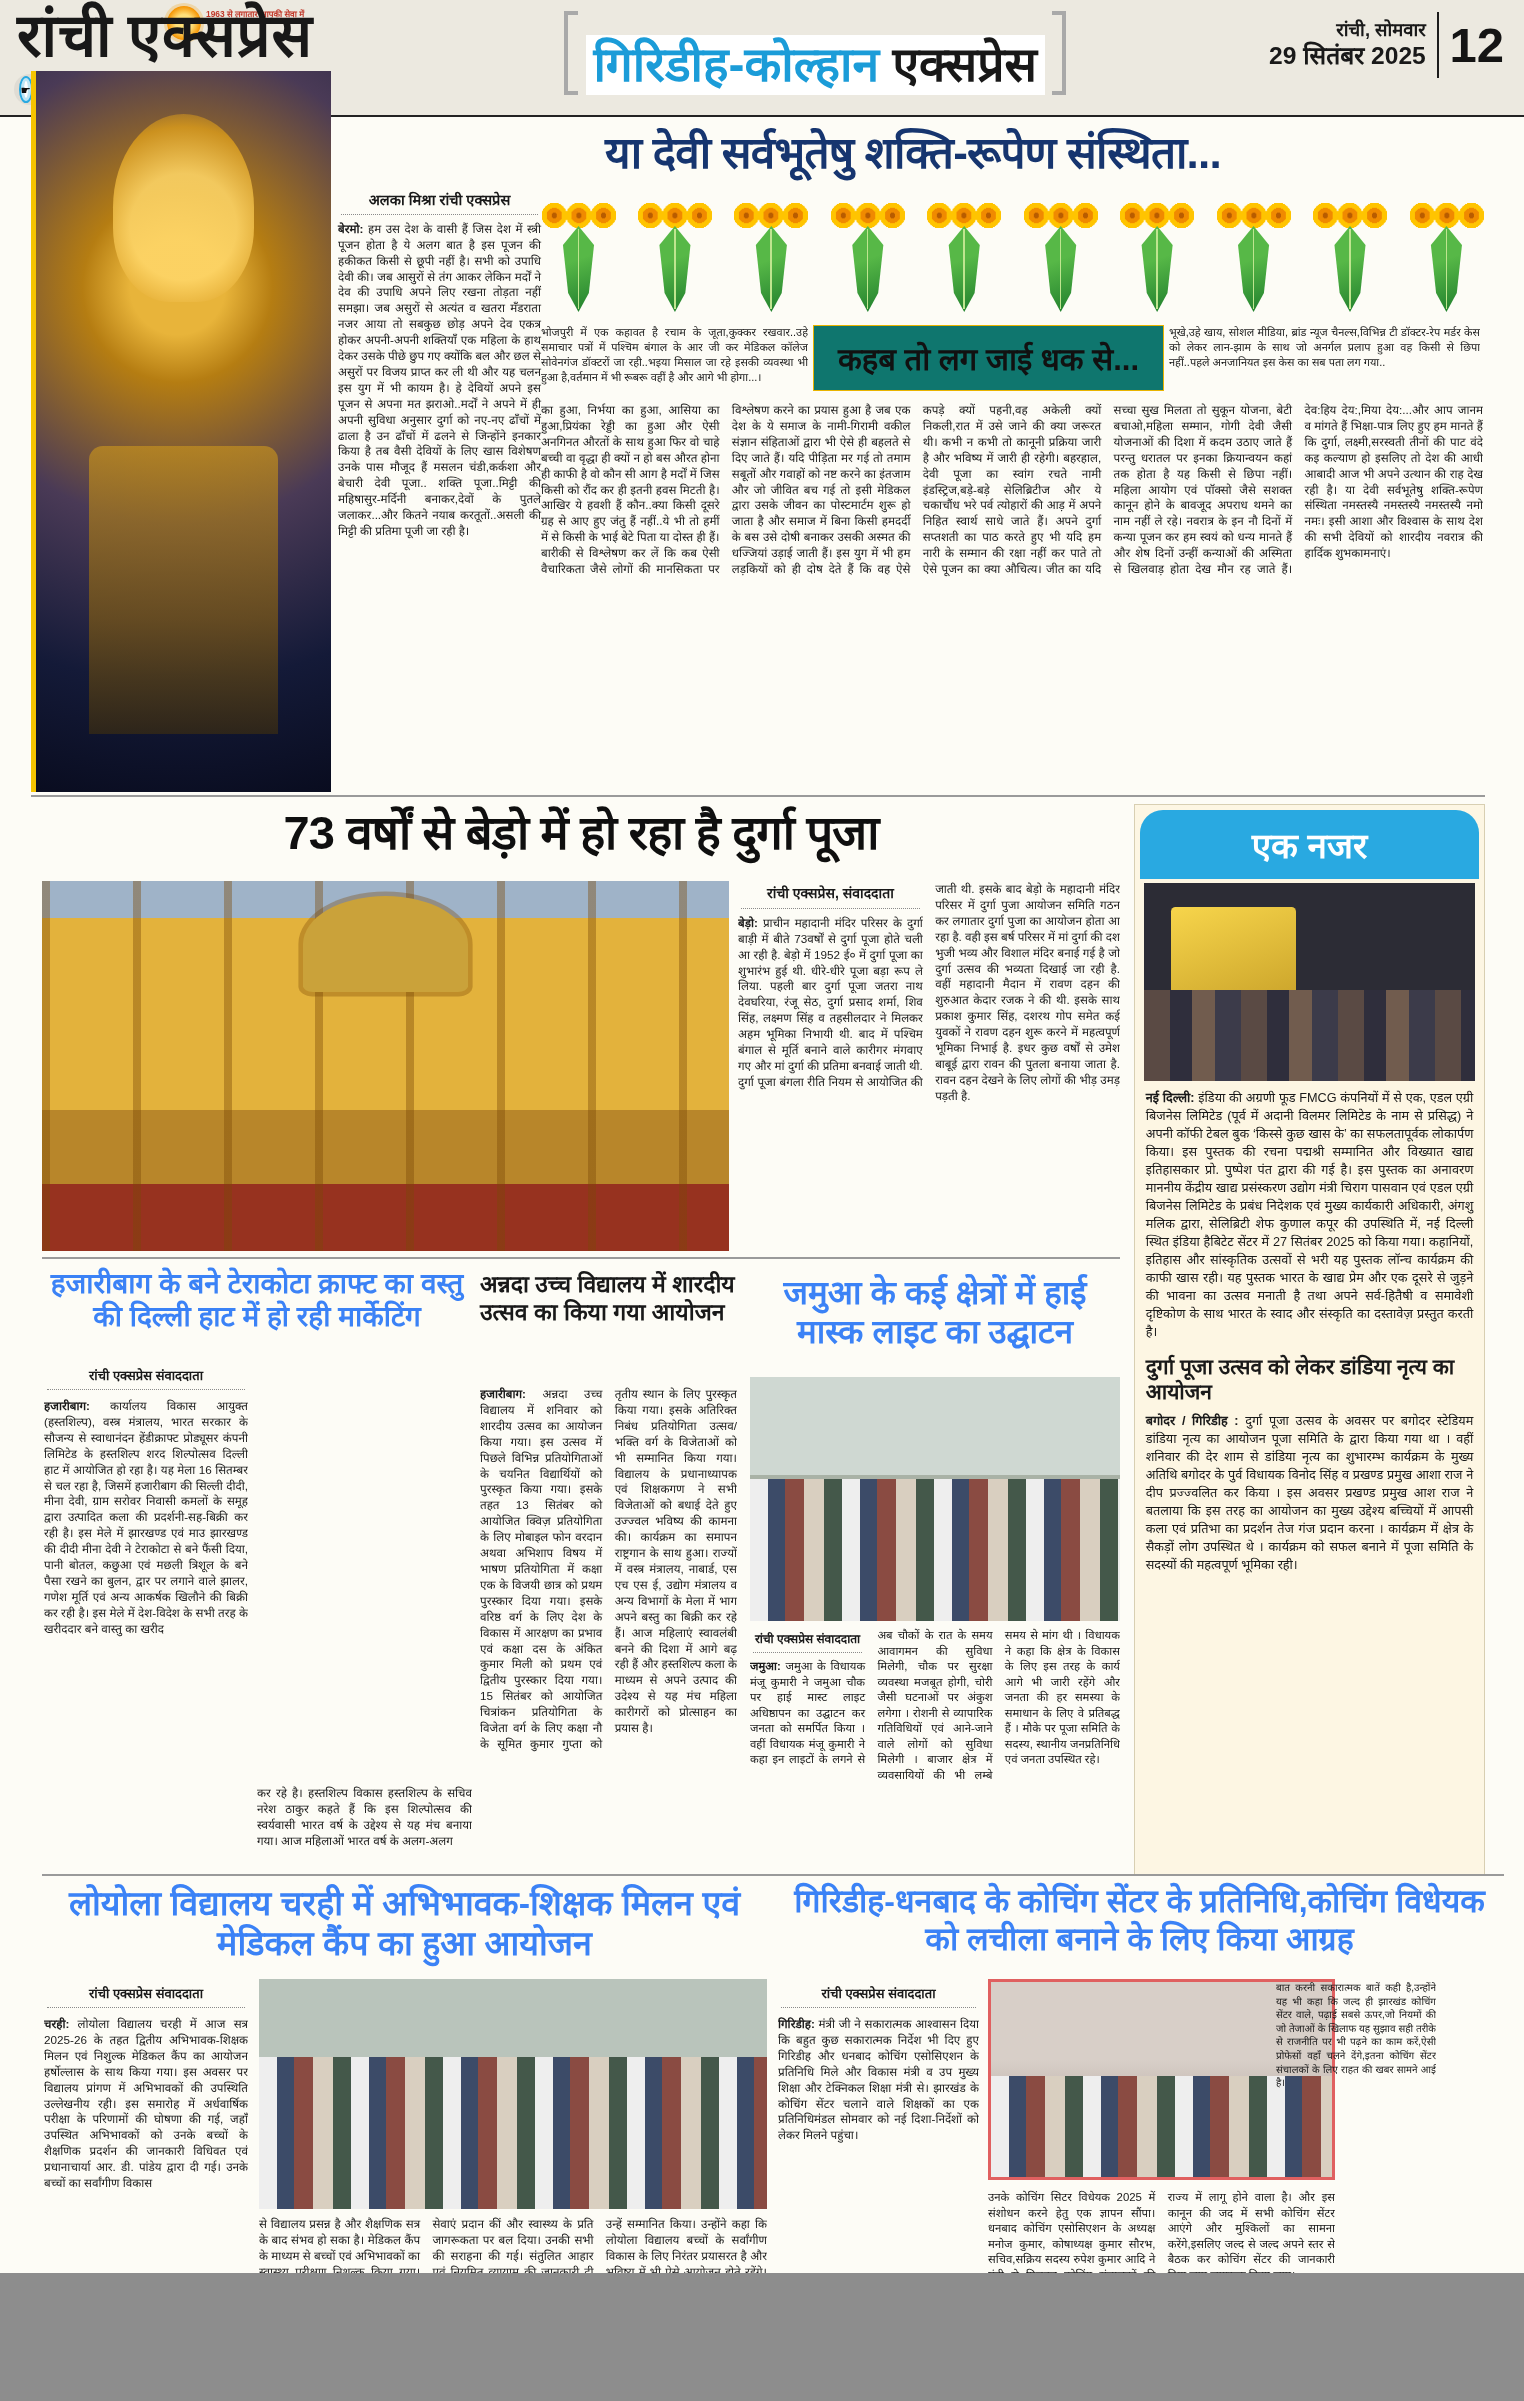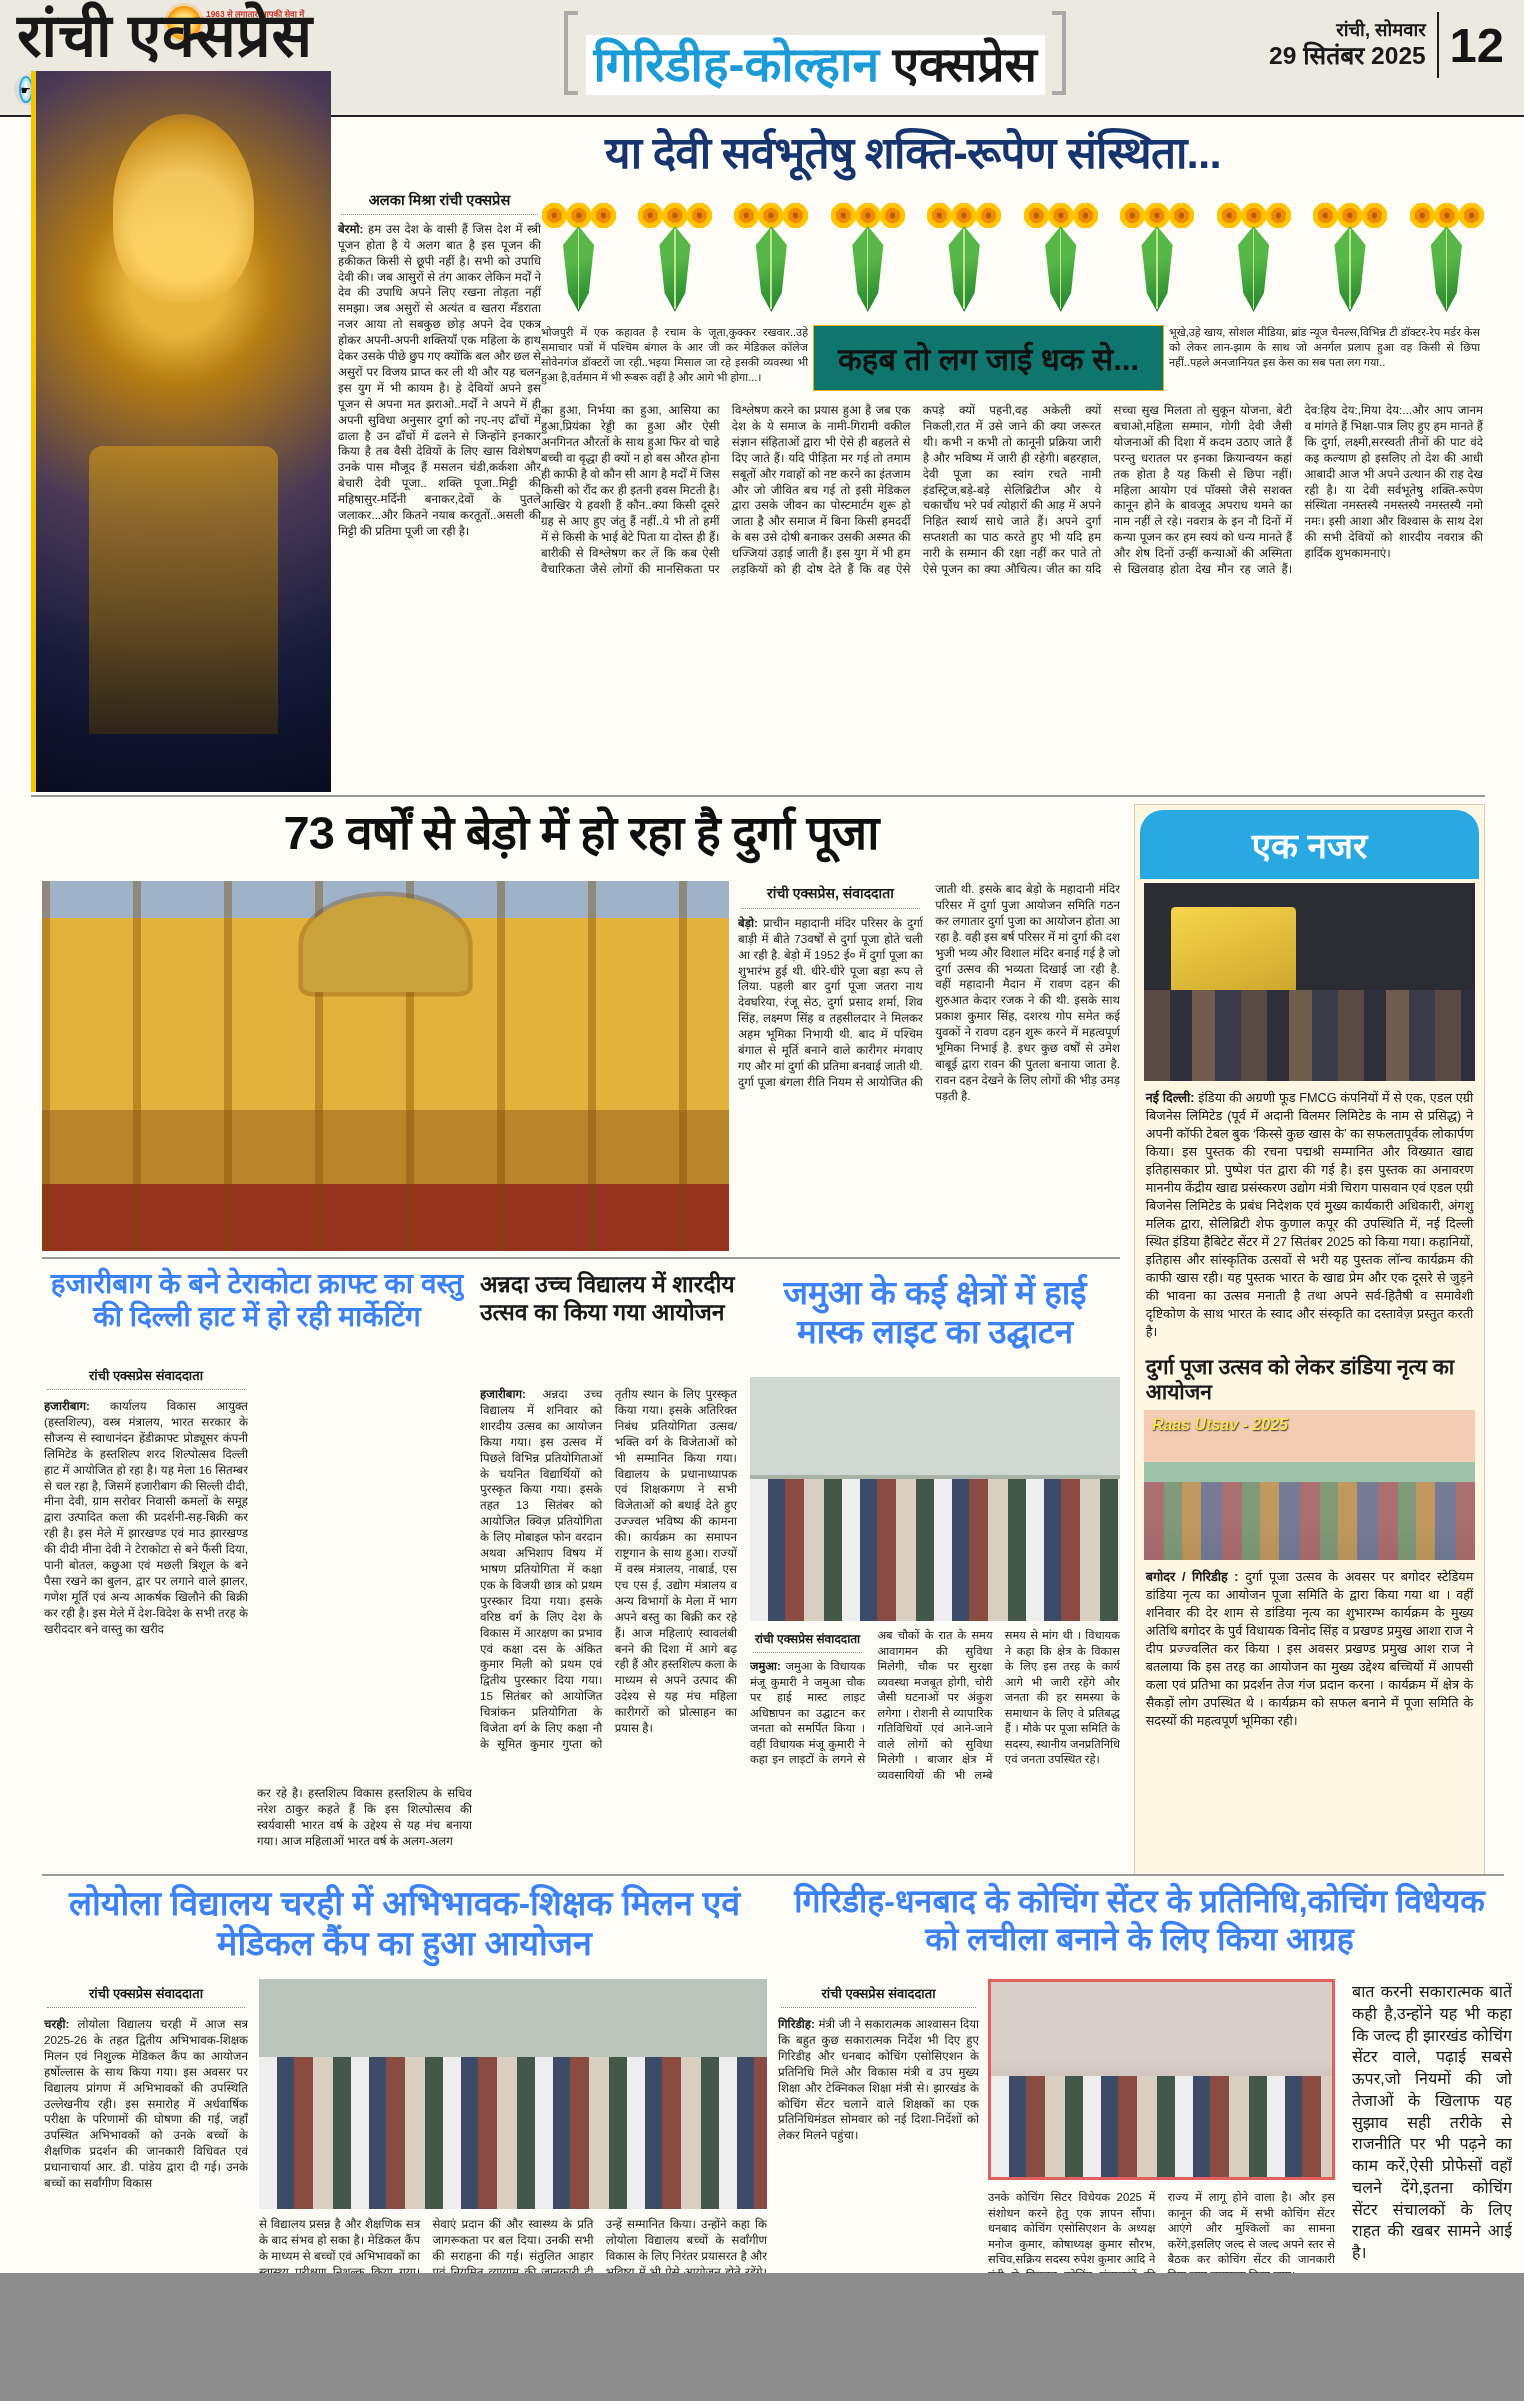--- a/index.html
+++ b/index.html
@@ -246,24 +246,20 @@
   <div class="sidebar">
     <div class="sb-head">एक नजर</div>
     <div class="stage-photo">
       <div class="screen"></div>
       <div class="people"></div>
     </div>
     <div class="sb-body">
       <b>नई दिल्ली:</b> <span>इंडिया की अग्रणी फूड FMCG कंपनियों में से एक, एडल एग्री बिजनेस लिमिटेड (पूर्व में अदानी विलमर लिमिटेड के नाम से प्रसिद्ध) ने अपनी कॉफी टेबल बुक ‘किस्से कुछ खास के’ का सफलतापूर्वक लोकार्पण किया। इस पुस्तक की रचना पद्मश्री सम्मानित और विख्यात खाद्य इतिहासकार प्रो. पुष्पेश पंत द्वारा की गई है। इस पुस्तक का अनावरण माननीय केंद्रीय खाद्य प्रसंस्करण उद्योग मंत्री चिराग पासवान एवं एडल एग्री बिजनेस लिमिटेड के प्रबंध निदेशक एवं मुख्य कार्यकारी अधिकारी, अंगशु मलिक द्वारा, सेलिब्रिटी शेफ कुणाल कपूर की उपस्थिति में, नई दिल्ली स्थित इंडिया हैबिटेट सेंटर में 27 सितंबर 2025 को किया गया। कहानियों, इतिहास और सांस्कृतिक उत्सवों से भरी यह पुस्तक लॉन्च कार्यक्रम की काफी खास रही। यह पुस्तक भारत के खाद्य प्रेम और एक दूसरे से जुड़ने की भावना का उत्सव मनाती है तथा अपने सर्व-हितैषी व समावेशी दृष्टिकोण के साथ भारत के स्वाद और संस्कृति का दस्तावेज़ प्रस्तुत करती है।</span>
     </div>
     <div class="sb-h2">दुर्गा पूजा उत्सव को लेकर डांडिया नृत्य का आयोजन</div>
-    <div class="raas-photo">
-      <div class="crowd"></div>
-      <div class="raas-overlay">Raas Utsav - 2025</div>
-    </div>
     <div class="sb-body">
       <b>बगोदर / गिरिडीह :</b> <span>दुर्गा पूजा उत्सव के अवसर पर बगोदर स्टेडियम डांडिया नृत्य का आयोजन पूजा समिति के द्वारा किया गया था । वहीं शनिवार की देर शाम से डांडिया नृत्य का शुभारम्भ कार्यक्रम के मुख्य अतिथि बगोदर के पुर्व विधायक विनोद सिंह व प्रखण्ड प्रमुख आशा राज ने दीप प्रज्ज्वलित कर किया । इस अवसर प्रखण्ड प्रमुख आश राज ने बतलाया कि इस तरह का आयोजन का मुख्य उद्देश्य बच्चियों में आपसी कला एवं प्रतिभा का प्रदर्शन तेज गंज प्रदान करना । कार्यक्रम में क्षेत्र के सैकड़ों लोग उपस्थित थे । कार्यक्रम को सफल बनाने में पूजा समिति के सदस्यों की महत्वपूर्ण भूमिका रही।</span>
     </div>
   </div>
 
   <div class="rule-h" style="left:42px;top:1874px;width:1462px;"></div>
 
   <div class="abs h-md" style="left:42px;top:1883px;width:725px;font-size:34px;">लोयोला विद्यालय चरही में अभिभावक-शिक्षक मिलन एवं मेडिकल कैंप का हुआ आयोजन</div>
   <div class="abs" style="left:44px;top:1981px;width:204px;">
     <div class="byline" style="font-size:13px;">रांची एक्सप्रेस संवाददाता</div>
@@ -281,21 +277,21 @@
   <div class="abs" style="left:778px;top:1981px;width:201px;">
     <div class="byline" style="font-size:13px;">रांची एक्सप्रेस संवाददाता</div>
     <div class="dotted"></div>
   </div>
   <div class="abs bodytxt" style="left:778px;top:2016px;width:201px;height:313px;overflow:hidden;">
     <b>गिरिडीह:</b> <span>मंत्री जी ने सकारात्मक आश्वासन दिया कि बहुत कुछ सकारात्मक निर्देश भी दिए हुए गिरिडीह और धनबाद कोचिंग एसोसिएशन के प्रतिनिधि मिले और विकास मंत्री व उप मुख्य शिक्षा और टेक्निकल शिक्षा मंत्री से। झारखंड के कोचिंग सेंटर चलाने वाले शिक्षकों का एक प्रतिनिधिमंडल सोमवार को नई दिशा-निर्देशों को लेकर मिलने पहुंचा।</span>
   </div>
   <div class="photo coach-photo">
     <div class="group-band" style="height:52%;"></div>
   </div>
-  <div class="abs bodytxt" style="left:1352px;top:1981px;width:160px;height:348px;overflow:hidden;font-size:16px;">बात करनी सकारात्मक बातें कही है,उन्होंने यह भी कहा कि जल्द ही झारखंड कोचिंग सेंटर वाले, पढ़ाई सबसे ऊपर,जो नियमों की जो तेजाओं के खिलाफ यह सुझाव सही तरीके से राजनीति पर भी पढ़ने का काम करें,ऐसी प्रोफेसों वहाँ चलने देंगे,इतना कोचिंग सेंटर संचालकों के लिए राहत की खबर सामने आई है।</div>
+  <div class="abs bodytxt" style="left:1276px;top:1981px;width:160px;height:348px;overflow:hidden;font-size:10px;">बात करनी सकारात्मक बातें कही है,उन्होंने यह भी कहा कि जल्द ही झारखंड कोचिंग सेंटर वाले, पढ़ाई सबसे ऊपर,जो नियमों की जो तेजाओं के खिलाफ यह सुझाव सही तरीके से राजनीति पर भी पढ़ने का काम करें,ऐसी प्रोफेसों वहाँ चलने देंगे,इतना कोचिंग सेंटर संचालकों के लिए राहत की खबर सामने आई है।</div>
   <div class="abs bodytxt cols2" style="left:988px;top:2190px;width:347px;height:140px;overflow:hidden;font-size:11.4px;">उनके कोचिंग सिटर विधेयक 2025 में संशोधन करने हेतु एक ज्ञापन सौंपा।धनबाद कोचिंग एसोसिएशन के अध्यक्ष मनोज कुमार, कोषाध्यक्ष कुमार सौरभ, सचिव,सक्रिय सदस्य रुपेश कुमार आदि ने मंत्री से मिलकर कोचिंग संचालकों की समस्याओं से अवगत कराया। बनकर पूरे राज्य में लागू होने वाला है। और इस कानून की जद में सभी कोचिंग सेंटर आएंगे और मुश्किलों का सामना करेंगे,इसलिए जल्द से जल्द अपने स्तर से बैठक कर कोचिंग सेंटर की जानकारी दिया जाए,जागरूक किया जाए।</div>
 
   <div class="footer-bar"></div>
   <div class="footer-line" style="top:2351px;">सात्विक प्रोडक्शन प्राइवेट लिमिटेड, रांची झारखंड के लिए प्रकाशक एवं मुद्रक निभा रंजन सुमन द्वारा 1st फ्लोर, जागृति भवन, आदर्श नगर (नियर विटालिया हॉस्पिटल) बरियातु, रांची से प्रकाशित तथा एस.एच. प्रिंटर्स प्राइवेट लिमिटेड, कांटीटांड, नियर टेंडर बगीचा, रातू, रांची-835222 झारखंड से मुद्रित। संपादक : निभा रंजन सुमन, रिपोर्टिंग-7033777771 विज्ञापन-</div>
   <div class="footer-line" style="top:2371px;">9123491189, 9934321150, फोन नंबर 0651-2913184 ईमेल : rexpressadvt@gmail.com, ranchiexpresshindi@gmail.com (पीआरबी अधिनियम के तहत खबरों के चयन के लिए जिम्मेवार) सभी प्रकार के विवादों का निपटारा रांची व्यवहार न्यायालय के क्षेत्राधिकार के अधीन किया जाएगा। आर एन आई नं. 4244/63</div>
 
 </div>
 
 
 </body></html>

